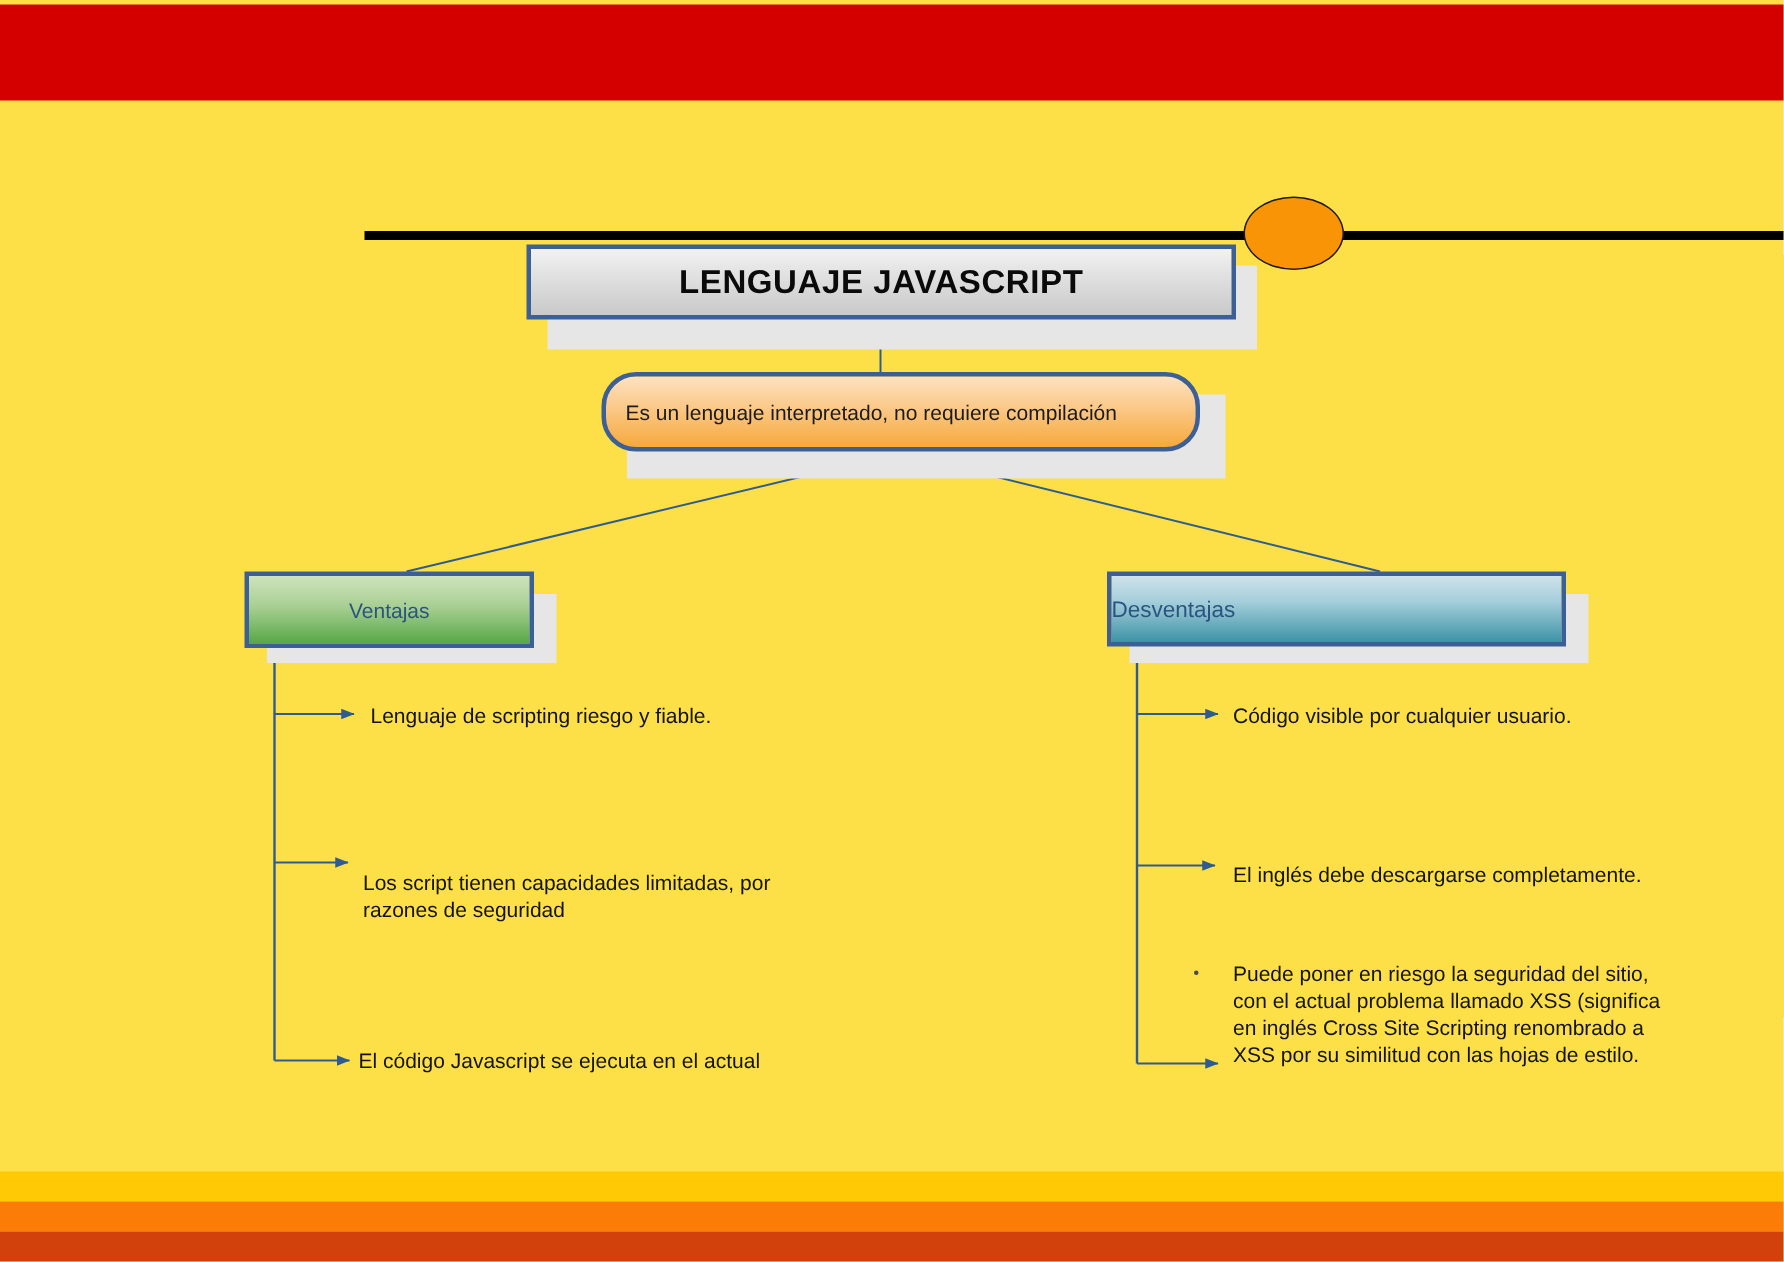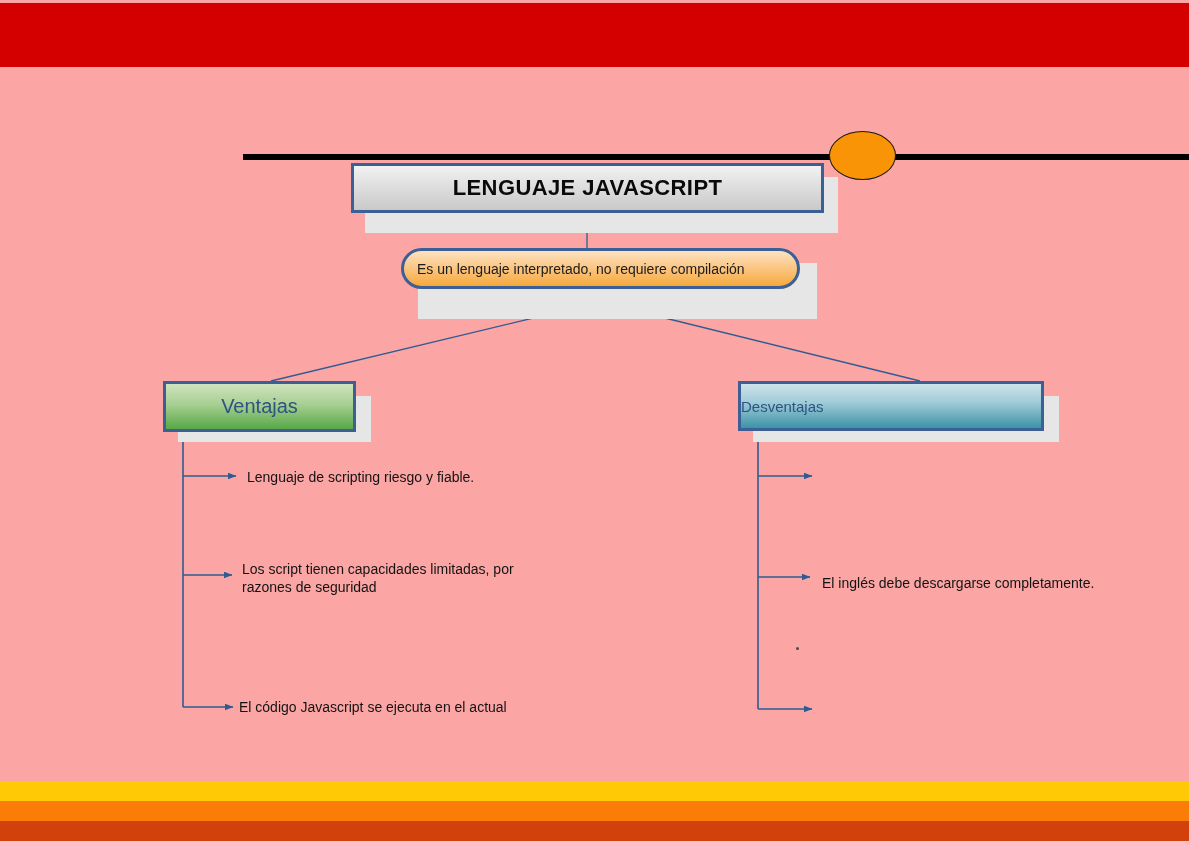--- a/index.html
+++ b/index.html
@@ -1,19 +1,19 @@
 <!DOCTYPE html>
 <html><head>
 <meta charset="utf-8">
 <style>
   html,body{margin:0;padding:0;background:#ffffff;}
   body{width:1189px;height:841px;position:relative;overflow:hidden;
        font-family:"Liberation Sans","DejaVu Sans",sans-serif;}
 
-  .slide{position:absolute;left:0;top:0;width:1189px;height:841px;background:#fca5a5;}
+  .slide{position:absolute;left:0;top:0;width:1189px;height:841px;background:#fde047;}
 
   
   .band{position:absolute;left:0;width:1189px;}
   .band-top-red{top:3px;height:64px;background:#d40000;}
   .band-bot-yellow{top:781px;height:20px;background:#ffca05;}
   .band-bot-orange{top:801px;height:20px;background:#fb7d07;}
   .band-bot-darkorange{top:821px;height:20px;background:#d2400b;}
 
   
   .rule-black{position:absolute;left:243px;top:154px;width:946px;height:6px;background:#000;}
@@ -24,30 +24,30 @@
   .node{position:absolute;border:3px solid #3c6095;box-sizing:border-box;
         display:flex;align-items:center;}
   .shadow{position:absolute;background:#e6e6e6;}
 
   .node-title{left:351px;top:163px;width:473px;height:50px;
        background:linear-gradient(to bottom,#f2f2f2 0%,#e3e3e3 35%,#c9c9c9 100%);
        justify-content:center;}
   .node-title .t{font-size:22px;font-weight:bold;color:#0a0a0a;letter-spacing:.4px;}
   .shadow-title{left:365px;top:177px;width:473px;height:56px;}
 
-  .node-sub{left:401px;top:248px;width:399px;height:41px;
+  .node-sub{left:401px;top:248px;width:399px;height:53px;
        background:linear-gradient(to bottom,#fde2c0 0%,#fbc887 45%,#f6a93c 100%);
        justify-content:flex-start;border-radius:23px;}
   .node-sub .t{font-size:14px;color:#1b1b1b;padding-left:13px;}
   .shadow-sub{left:418px;top:263px;width:399px;height:56px;}
 
   .node-pro{left:163px;top:381px;width:193px;height:51px;
        background:linear-gradient(to bottom,#cfe3bd 0%,#a8cf93 45%,#57a846 100%);
        justify-content:center;}
-  .node-pro .t{font-size:20px;color:#2d5480;}
+  .node-pro .t{font-size:14px;color:#2d5480;}
   .shadow-pro{left:178px;top:396px;width:193px;height:46px;}
 
   .node-con{left:738px;top:381px;width:306px;height:50px;
        background:linear-gradient(to bottom,#cfe2ea 0%,#a3cdda 40%,#3c93a6 100%);
        justify-content:flex-start;}
   .node-con .t{font-size:15px;color:#2d5480;}
   .shadow-con{left:753px;top:396px;width:306px;height:46px;}
 
   
   .connectors{position:absolute;left:0;top:0;width:1189px;height:841px;}
@@ -106,19 +106,21 @@
   <div class="node node-pro">
     <span class="t">Ventajas</span>
   </div>
 
   <div class="shadow shadow-con"></div>
   <div class="node node-con">
     <span class="t">Desventajas</span>
   </div>
 
   <div class="leaf" style="left:247px;top:468px;width:330px;">Lenguaje de scripting riesgo y fiable.</div>
-  <div class="leaf" style="left:242px;top:560px;width:320px;">Los script tienen capacidades limitadas, por razones de seguridad</div>
+  <div class="leaf" style="left:242px;top:579px;width:320px;">Los script tienen capacidades limitadas, por razones de seguridad</div>
   <div class="leaf" style="left:239px;top:698px;width:340px;">El código Javascript se ejecuta en el actual</div>
 
+  <div class="leaf" style="left:822px;top:468px;width:320px;">Código visible por cualquier usuario.</div>
   <div class="leaf" style="left:822px;top:574px;width:330px;">El inglés debe descargarse completamente.</div>
   <div class="bullet-dot" style="left:796px;top:647px;"></div>
+  <div class="leaf" style="left:822px;top:640px;width:300px;">Puede poner en riesgo la seguridad del sitio, con el actual problema llamado XSS (significa en inglés Cross Site Scripting renombrado a XSS por su similitud con las hojas de estilo.</div>
 
 </div>
 
 </body></html>

